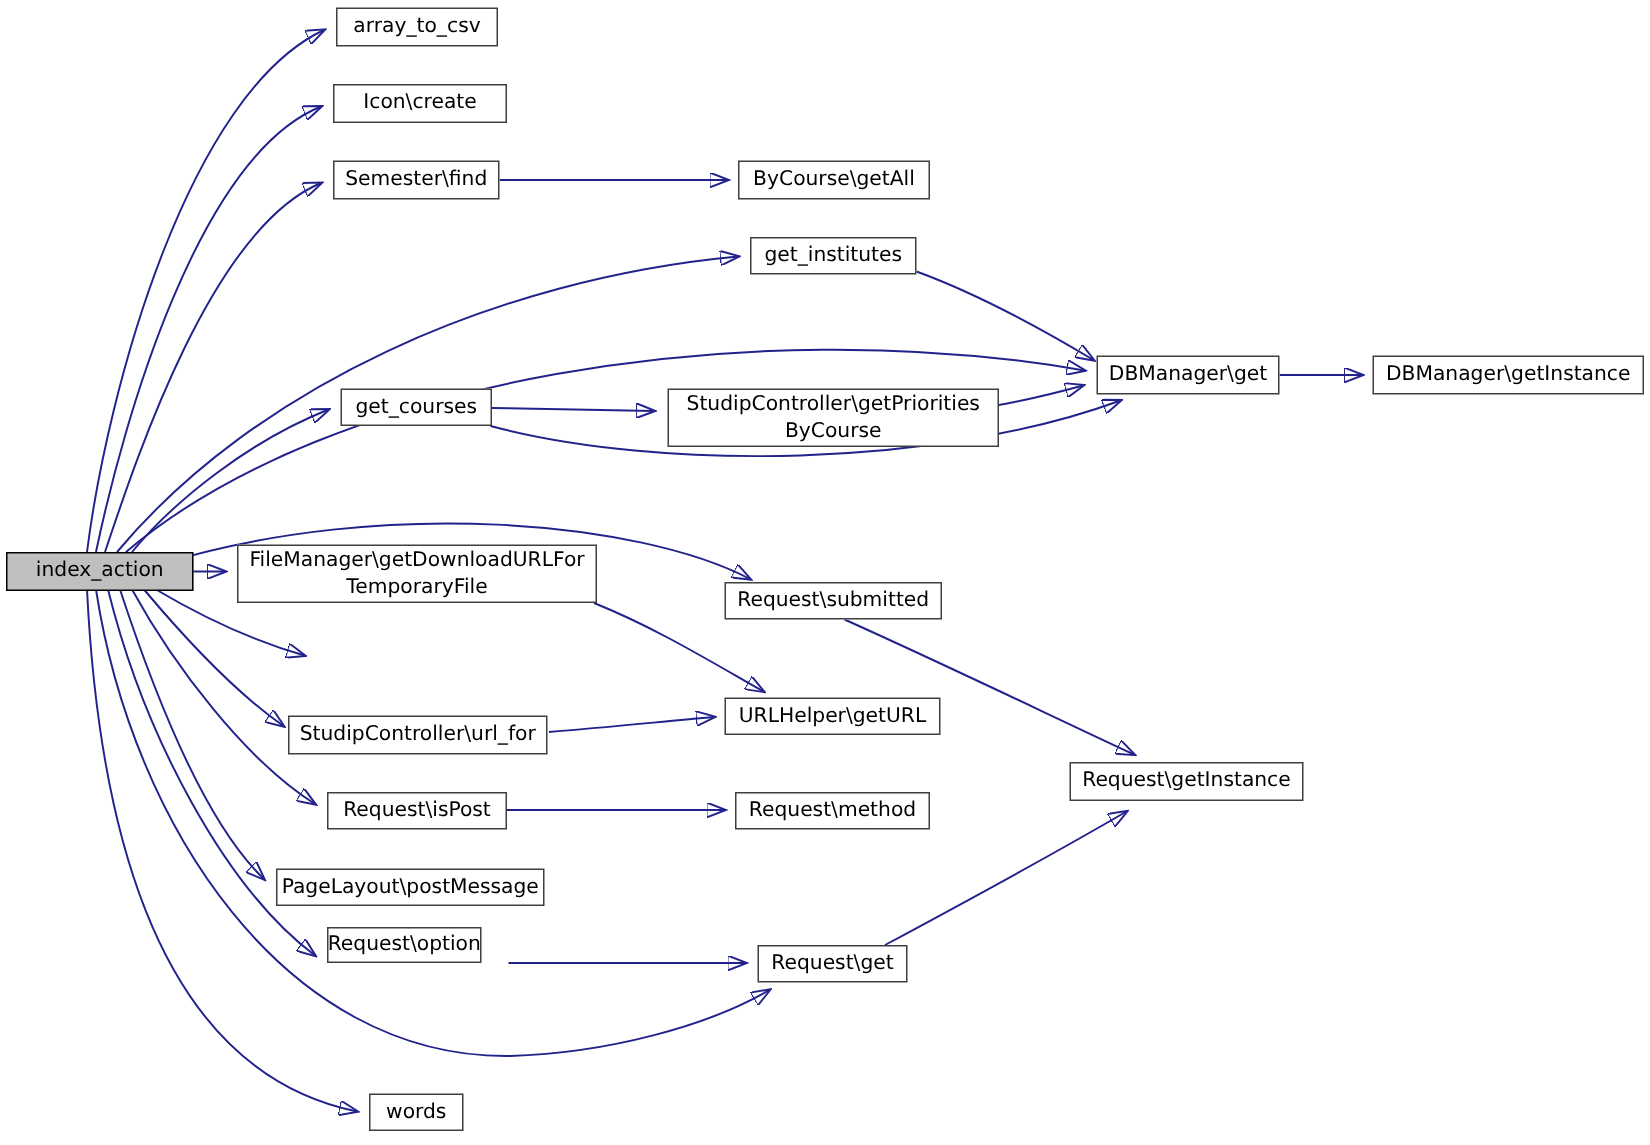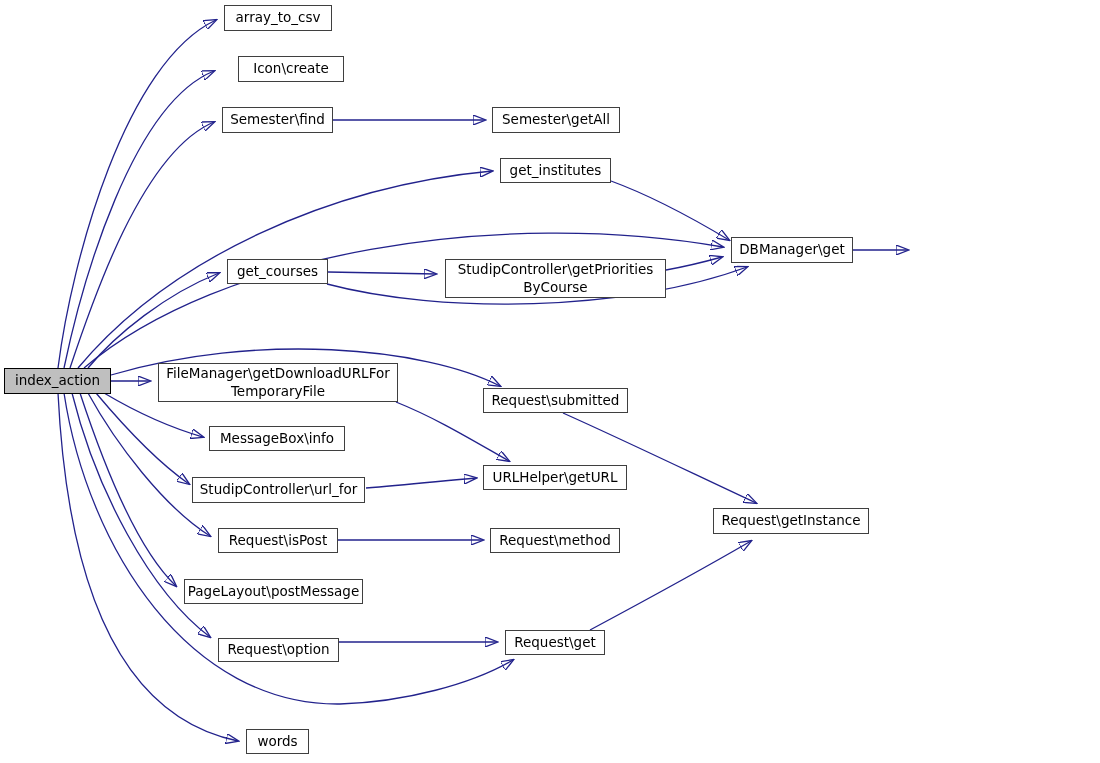--- a/index.html
+++ b/index.html
@@ -57,58 +57,58 @@
     <path d="M666,270 C688,266 704,262 722,257" marker-end="url(#arrow)"></path>
     <path d="M853,250 L908,250" marker-end="url(#arrow)"></path>
     <path d="M396,402 C436,418 472,440 509,461" marker-end="url(#arrow)"></path>
     <path d="M366,488 C404,485 442,481 476,478" marker-end="url(#arrow)"></path>
     <path d="M563,413 C630,443 698,476 756,503" marker-end="url(#arrow)"></path>
     <path d="M338,540 L483,540" marker-end="url(#arrow)"></path>
     <path d="M339,642 L497,642" marker-end="url(#arrow)"></path>
     <path d="M590,630 C646,600 708,566 751,541" marker-end="url(#arrow)"></path>
   </svg>
 
-  <div class="node root" style="left:4px;top:368px;width:107px;height:26px">index_action</div>
+  <div class="node root" style="left:4px;top:368px;width:125px;height:26px">index_action</div>
 
   <div class="node" style="left:224px;top:5px;width:108px;height:26px">array_to_csv</div>
 
-  <div class="node" style="left:238px;top:56px;width:106px;height:26px">Icon\create</div>
+  <div class="node" style="left:222px;top:56px;width:116px;height:26px">Icon\create</div>
 
   <div class="node" style="left:222px;top:107px;width:111px;height:26px">Semester\find</div>
 
-  <div class="node" style="left:492px;top:107px;width:128px;height:26px">Semester\getAll</div>
+  <div class="node" style="left:492px;top:107px;width:128px;height:26px">ByCourse\getAll</div>
 
   <div class="node" style="left:500px;top:158px;width:111px;height:25px">get_institutes</div>
 
   <div class="node" style="left:731px;top:237px;width:122px;height:26px">DBManager\get</div>
 
+  <div class="node" style="left:915px;top:237px;width:181px;height:26px">DBManager\getInstance</div>
 
   <div class="node" style="left:227px;top:259px;width:101px;height:25px">get_courses</div>
 
   <div class="node" style="left:445px;top:259px;width:221px;height:39px">StudipController\getPriorities
 ByCourse</div>
 
   <div class="node" style="left:158px;top:363px;width:240px;height:39px">FileManager\getDownloadURLFor
 TemporaryFile</div>
 
-  <div class="node" style="left:209px;top:426px;width:136px;height:25px">MessageBox\info</div>
 
   <div class="node" style="left:483px;top:388px;width:145px;height:25px">Request\submitted</div>
 
   <div class="node" style="left:192px;top:477px;width:173px;height:26px">StudipController\url_for</div>
 
   <div class="node" style="left:483px;top:465px;width:144px;height:25px">URLHelper\getURL</div>
 
   <div class="node" style="left:218px;top:528px;width:120px;height:25px">Request\isPost</div>
 
   <div class="node" style="left:490px;top:528px;width:130px;height:25px">Request\method</div>
 
   <div class="node" style="left:713px;top:508px;width:156px;height:26px">Request\getInstance</div>
 
   <div class="node" style="left:184px;top:579px;width:179px;height:25px">PageLayout\postMessage</div>
 
-  <div class="node" style="left:218px;top:638px;width:121px;height:24px">Request\option</div>
+  <div class="node" style="left:218px;top:618px;width:103px;height:24px">Request\option</div>
 
   <div class="node" style="left:505px;top:630px;width:100px;height:25px">Request\get</div>
 
   <div class="node" style="left:246px;top:729px;width:63px;height:25px">words</div>
 
 </div>
 
 </body></html>

